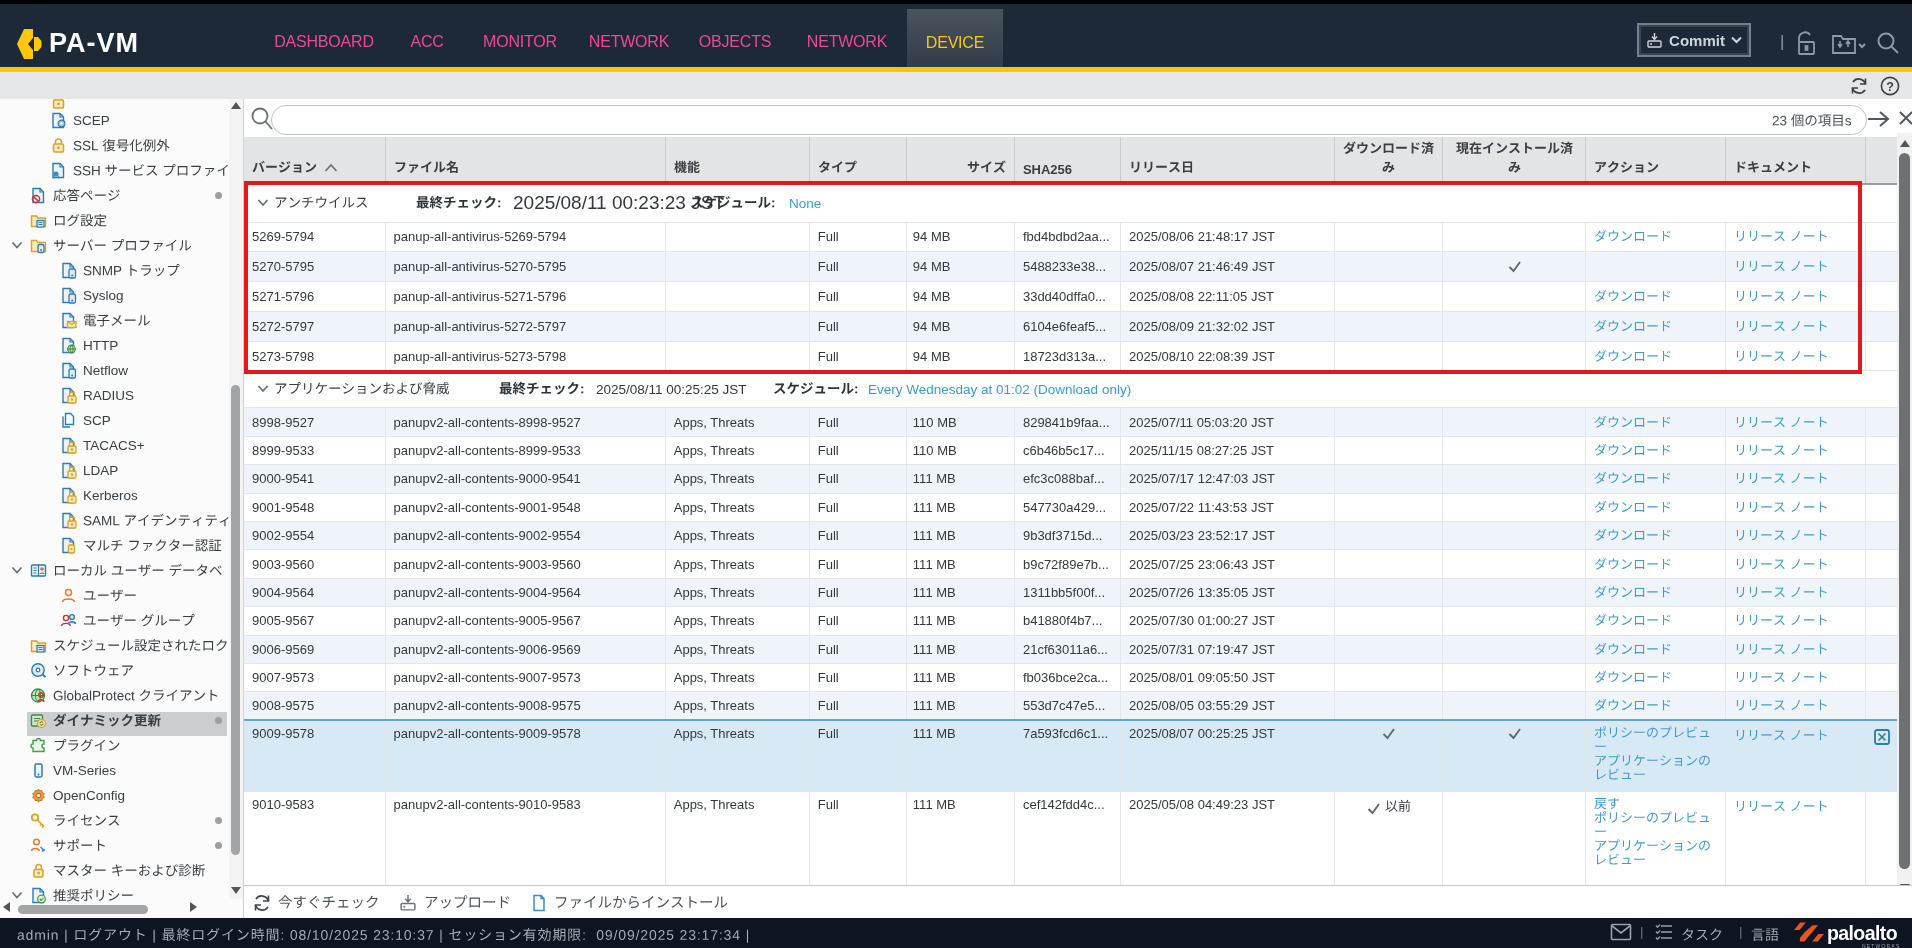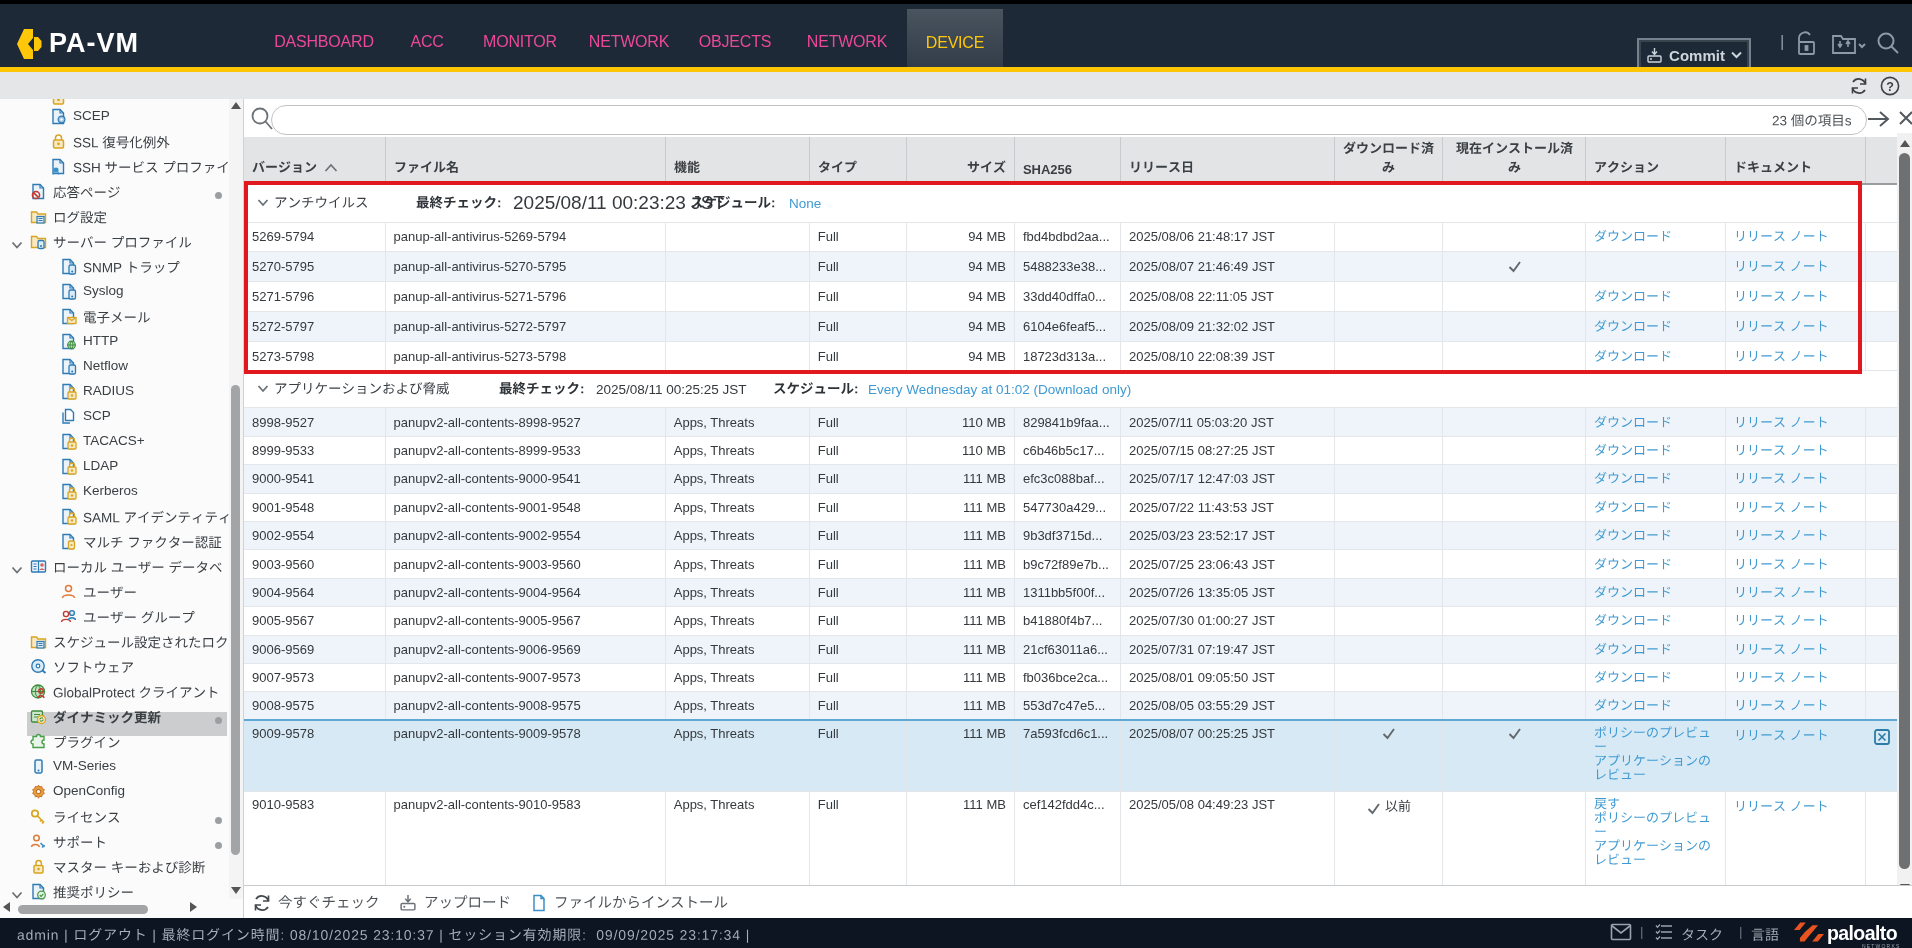--- a/index.html
+++ b/index.html
@@ -7,29 +7,29 @@
 #root{position:absolute;top:0;left:0;width:1912px;height:948px;overflow:hidden;}
 .abs{position:absolute;}
 
 #navtop{left:0;top:0;width:1912px;height:4px;background:#000;}
 #navbar{left:0;top:4px;width:1912px;height:63px;background:#1d2936;}
 #logo{left:16px;top:24px;display:flex;align-items:center;}
 #logotext{color:#fff;font-size:27px;font-weight:bold;letter-spacing:1px;margin-left:7px;}
 .menuitem{top:29px;color:#ec4899;font-size:16px;letter-spacing:-0.2px;transform:translateX(-50%);}
 #devtab{left:907px;top:5px;width:96px;height:62px;background:linear-gradient(#49545f,#313b47);}
 #devtab span{position:absolute;left:50%;top:25px;transform:translateX(-50%);color:#fec70a;font-size:16px;letter-spacing:-0.2px;}
-#commitbtn{left:1637px;top:34px;width:110px;height:30px;border:2px solid #76818d;border-radius:0;box-shadow:0 0 0 2px #39434e inset;color:#cdd5dc;font-size:15px;font-weight:bold;display:flex;align-items:center;justify-content:center;gap:6px;}
+#commitbtn{left:1637px;top:19px;width:110px;height:30px;border:2px solid #76818d;border-radius:0;box-shadow:0 0 0 2px #39434e inset;color:#cdd5dc;font-size:15px;font-weight:bold;display:flex;align-items:center;justify-content:center;gap:6px;}
 .navico{color:#8d99a6;}
 
 #ybar{left:0;top:67px;width:1912px;height:5px;background:#fec504;}
 
 #gtool{left:0;top:72px;width:1912px;height:27px;background:#e5e6e7;}
 
 #sidebar{left:0;top:99px;width:243px;height:819px;background:#fbfbfb;border-right:1px solid #cfd2d4;overflow:hidden;}
-.ti{position:absolute;height:25px;display:flex;font-size:13.5px;color:#3a3f44;white-space:nowrap;}
+.ti{position:absolute;height:25px;display:flex;align-items:center;font-size:13.5px;color:#3a3f44;white-space:nowrap;}
 .ti svg{margin-right:6px;flex:0 0 auto;}
 .chev{position:absolute;width:14px;height:14px;color:#6b7277;}
 .dot{position:absolute;width:7px;height:7px;border-radius:50%;background:#9c9fa2;}
 #selitem{left:27px;top:613px;width:200px;height:24px;background:#cbcdce;}
 
 #sbvtrack{left:229px;top:0px;width:14px;height:800px;background:#f4f4f4;}
 #sbvthumb{left:231px;top:286px;width:9px;height:470px;background:#a2a4a6;border-radius:5px;}
 #sbhthumb{left:18px;top:806px;width:130px;height:9px;background:#a2a4a6;border-radius:5px;}
 .arr{position:absolute;width:0;height:0;}
 
@@ -42,21 +42,21 @@
 th{background:#e3e4e5;border-right:1px solid #c8cbce;border-bottom:2px solid #9a9ea1;font-size:13px;font-weight:bold;color:#3a3f44;text-align:left;vertical-align:bottom;padding:2px 8px 6px 8px;height:40px;box-sizing:border-box;}
 th.c{text-align:center;}
 td{border-bottom:1px solid #e4e7ea;border-right:1px solid #e4e7ea;padding:0 8px;overflow:hidden;white-space:nowrap;vertical-align:middle;}
 td.last,th.last{border-right:none;}
 tr.r0 td{background:#fff;}
 tr.r1 td{background:#eef4f9;}
 tr.sel td{background:#d7e9f5;border-top:2px solid #5fa8d5;vertical-align:top;padding-top:5px;}
 tr.tall td{vertical-align:top;padding-top:5px;}
 tr.grp td{background:#fff;border-right:none;font-size:13.5px;}
 .gseg{position:absolute;top:50%;transform:translateY(-50%);white-space:nowrap;}
-td.num{text-align:right;padding-left:6px;}
+td.num{text-align:left;padding-left:6px;}
 td.ctr{text-align:center;}
 a{color:#3f9ad2;text-decoration:none;}
 
 #redbox{left:244px;top:181px;width:1610px;height:185px;border:4px solid #e1191f;}
 
 #mvtrack{left:1897px;top:133px;width:15px;height:765px;background:#f1f1f1;}
 #mvthumb{left:1899px;top:153px;width:11px;height:716px;background:#6e7072;border-radius:6px;}
 
 #btool{left:244px;top:885px;width:1668px;height:33px;background:#fff;border-top:1px solid #c8cbce;display:flex;align-items:center;color:#4d5257;font-size:13.5px;}
 
@@ -1088,21 +1088,21 @@
               </svg></td>
             <td class="last"></td>
           </tr>
           <tr class="r0" style="height:28.4px">
             <td>8999-9533</td>
             <td>panupv2-all-contents-8999-9533</td>
             <td>Apps, Threats</td>
             <td>Full</td>
             <td class="num">110 MB</td>
             <td>c6b46b5c17...</td>
-            <td>2025/07/15 08:27:25 JST</td>
+            <td>2025/11/15 08:27:25 JST</td>
             <td class="ctr"></td>
             <td class="ctr"></td>
             <td style="line-height:14px;"><svg class="vt" style="vertical-align:-3px" width="78" height="19" viewBox="0 0 78 19">
                 <g fill="#3f9ad2" transform="translate(0,13.8)">
                   <use href="#g89" transform="translate(0.0,0) scale(0.0130,-0.0130)"></use>
                   <use href="#g58" transform="translate(13.0,0) scale(0.0130,-0.0130)"></use>
                   <use href="#g39" transform="translate(26.0,0) scale(0.0130,-0.0130)"></use>
                   <use href="#g14" transform="translate(39.0,0) scale(0.0130,-0.0130)"></use>
                   <use href="#g10" transform="translate(52.0,0) scale(0.0130,-0.0130)"></use>
                   <use href="#g90" transform="translate(65.0,0) scale(0.0130,-0.0130)"></use>

